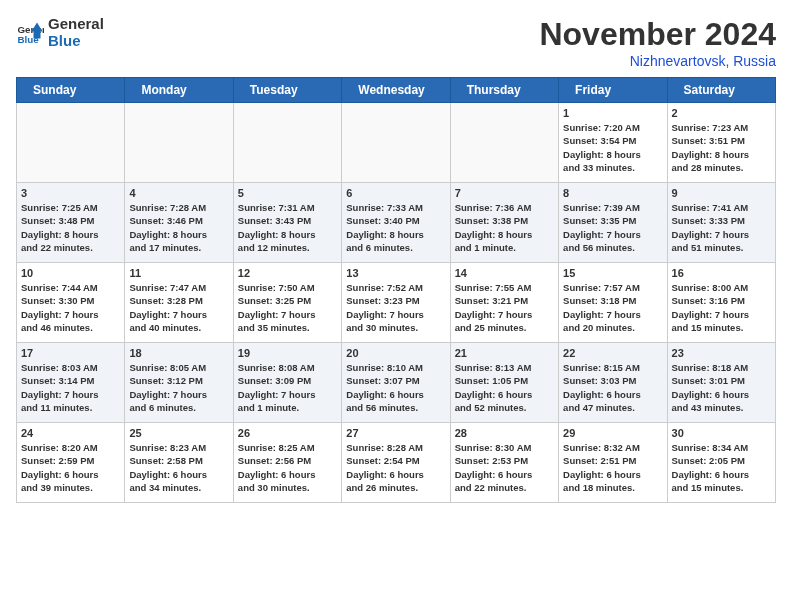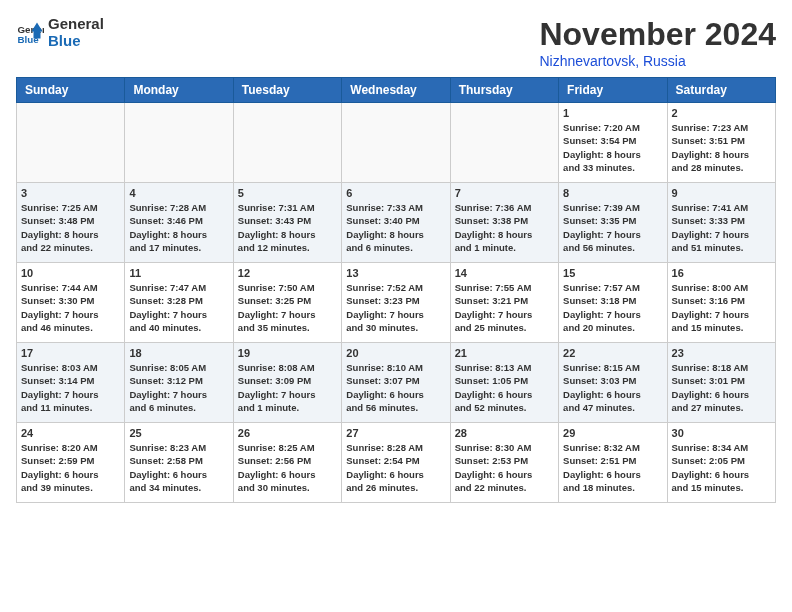--- a/index.html
+++ b/index.html
@@ -19,39 +19,40 @@
     .logo {
       display: flex;
       align-items: center;
       gap: 4px;
     }
     .logo-icon {
       width: 28px;
       height: 28px;
     }
     .title-block {
+      text-align: right;
     }
     .month-title {
       font-size: 32px;
       font-weight: bold;
       color: #333;
     }
     .location {
       font-size: 14px;
       color: #1d4ed8;
     }
     table {
       width: 100%;
       border-collapse: collapse;
       table-layout: fixed;
     }
     th {
       background-color: #2a6ab5;
       color: #fff;
-      padding: 5px 8px;
+      padding: 5px 16px;
       font-size: 12px;
       font-weight: bold;
       text-align: left;
       border: 1px solid #1a5a9a;
     }
     td {
       vertical-align: top;
       border: 1px solid #ccc;
       padding: 4px 4px;
       font-size: 9.5px;
@@ -319,21 +320,21 @@
             <div>Daylight: 6 hours</div>
             <div>and 47 minutes.</div>
           </div>
         </td>
         <td class="shaded">
           <span class="day-num">23</span>
           <div class="cell-content">
             <div>Sunrise: 8:18 AM</div>
             <div>Sunset: 3:01 PM</div>
             <div>Daylight: 6 hours</div>
-            <div>and 27 minutes.</div>
+            <div>and 43 minutes.</div>
           </div>
         </td>
       </tr>
       <tr>
         <td>
           <span class="day-num">24</span>
           <div class="cell-content">
             <div>Sunrise: 8:20 AM</div>
             <div>Sunset: 2:59 PM</div>
             <div>Daylight: 6 hours</div>

